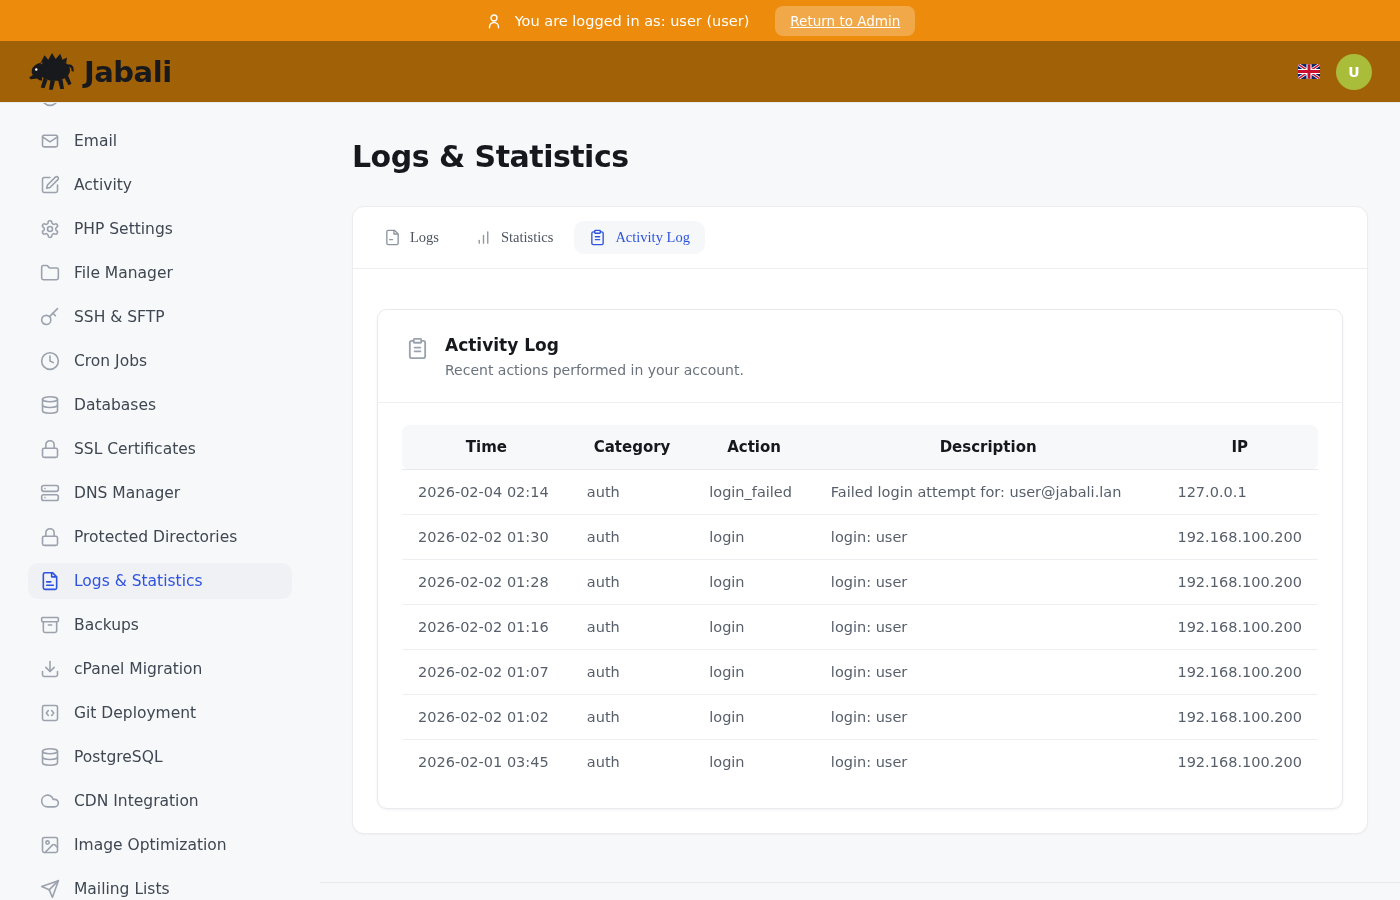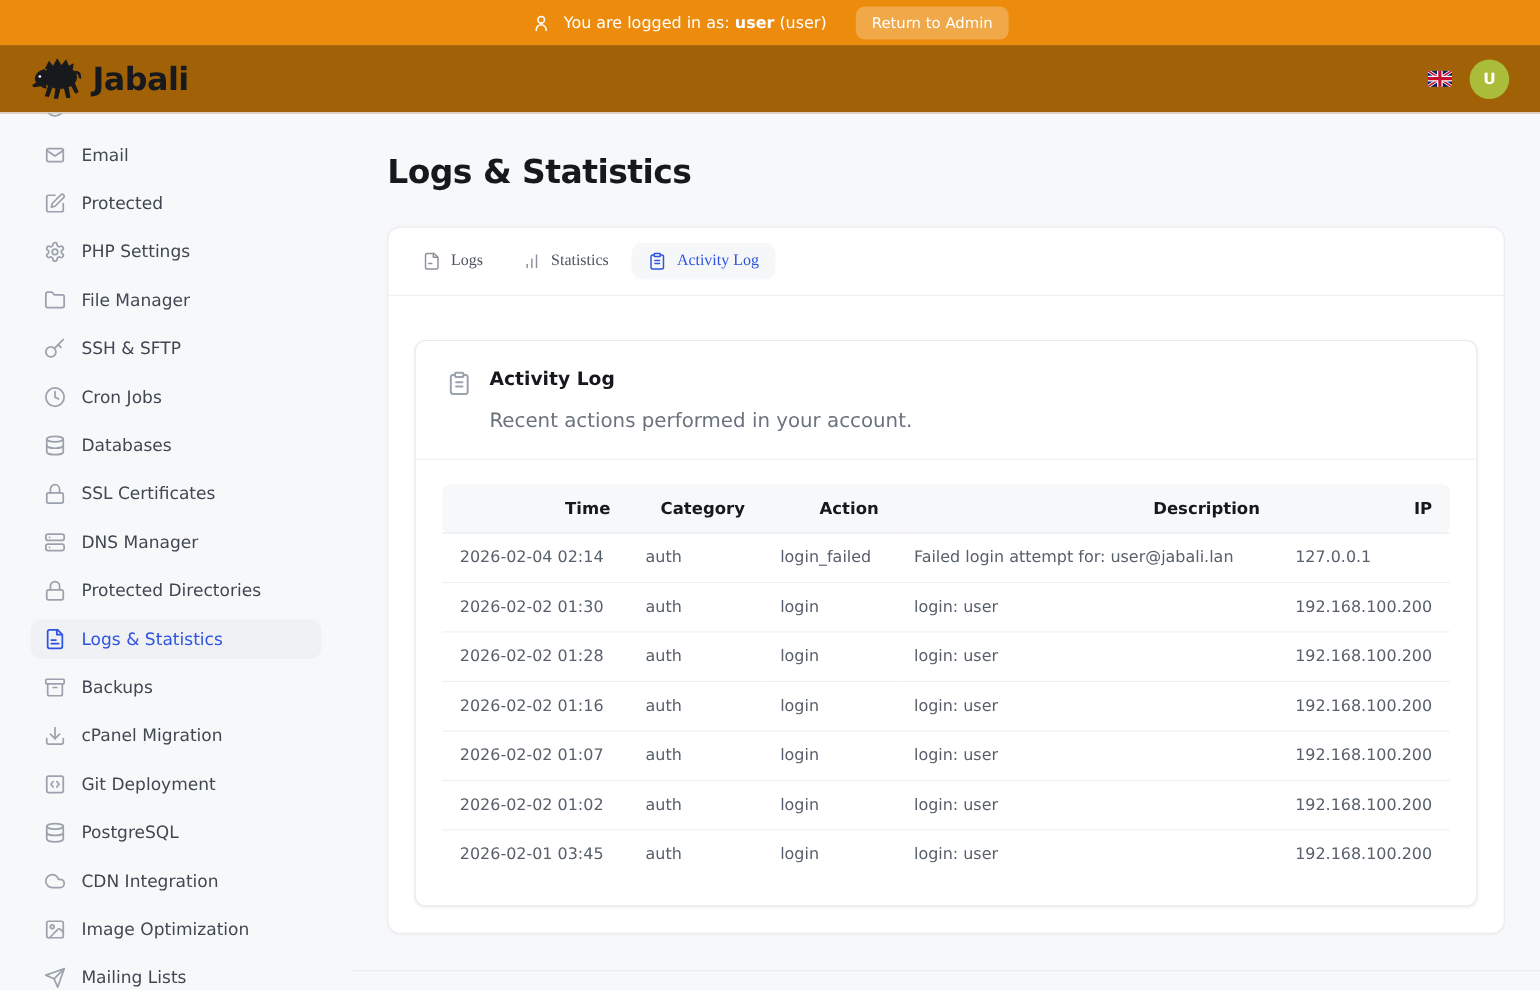--- a/index.html
+++ b/index.html
@@ -19,25 +19,26 @@
     background:var(--page-bg);
     font-family:"DejaVu Sans","Liberation Sans",sans-serif;
     color:var(--text-dark);
   }
   
   .topbar{
     height:41px;background:var(--orange);display:flex;align-items:center;justify-content:center;
     color:#fff;font-size:14.5px;gap:12px;
   }
   .topbar .icon{width:18px;height:18px;color:#fff}
-  .topbar b{font-weight:700}
+  .topbar b{font-weight:400}
   .return-btn{
     margin-left:14px;background:rgba(255,255,255,.25);color:#fff;border:none;
     padding:7px 15px;border-radius:8px;font-size:13.5px;cursor:pointer;
     font-family:inherit;
+    text-decoration:underline;
   }
   
   .header{
     height:62px;background:#a16207;border-bottom:1px solid var(--border);
     display:flex;align-items:center;justify-content:space-between;padding:0 28px;
   }
   .brand{display:flex;align-items:center;gap:8px}
   .brand-logo{width:48px;height:44px}
   .brand-name{font-size:29px;font-weight:700;letter-spacing:-0.5px;color:#17191d}
   .header-right{display:flex;align-items:center;gap:16px}
@@ -78,25 +79,25 @@
   .tab.active{background:#f6f7f9;color:var(--blue)}
   .tab.active .icon{color:var(--blue)}
   .outer-body{padding:40px 24px 24px}
   .inner-card{
     background:#fff;border:1px solid #e9eaee;border-radius:10px;
     box-shadow:0 1px 3px rgba(16,24,40,.06);
   }
   .card-header{display:flex;gap:16px;padding:25px 28px 24px;border-bottom:1px solid var(--row-border)}
   .card-header .icon{width:23px;height:23px;color:var(--icon-gray);margin-top:2px;flex-shrink:0}
   .card-title{font-size:17px;font-weight:700;color:var(--text-dark)}
-  .card-subtitle{font-size:18px;color:#6a727d;margin-top:17px}
+  .card-subtitle{font-size:14px;color:#6a727d;margin-top:7px}
   .card-body{padding:22px 24px 24px}
   table{width:100%;border-collapse:collapse;font-size:14.5px}
   thead th{
-    background:#f7f8fa;text-align:right;font-weight:700;font-size:15px;color:#15181d;
+    background:#f7f8fa;text-align:center;font-weight:700;font-size:15px;color:#15181d;
     padding:13px 16px;
   }
   thead th:first-child{border-radius:8px 0 0 8px}
   thead th:last-child{border-radius:0 8px 8px 0}
   tbody td{padding:14px 16px;color:var(--text-gray);border-top:1px solid var(--row-border)}
   tbody tr:first-child td{border-top:1px solid #e7e9ed}
   .footer-divider{position:absolute;left:0;right:0;bottom:16px;border-top:1px solid #e7e9ec}
 </style>
 </head>
 <body>
@@ -168,21 +169,21 @@
           </span>
           <span>Email</span>
         </div>
         <div class="nav-item">
           <span class="icon">
             <svg viewBox="0 0 24 24" fill="none" stroke="currentColor" stroke-width="1.9" stroke-linecap="round" stroke-linejoin="round">
               <path d="M12 3H5a2 2 0 0 0-2 2v14a2 2 0 0 0 2 2h14a2 2 0 0 0 2-2v-7"></path>
               <path d="M18.4 2.6a2.1 2.1 0 0 1 3 3L12 15l-4 1 1-4Z"></path>
             </svg>
           </span>
-          <span>Protected</span>
+          <span>Activity</span>
         </div>
         <div class="nav-item">
           <span class="icon">
             <svg viewBox="0 0 24 24" fill="none" stroke="currentColor" stroke-width="1.9" stroke-linecap="round" stroke-linejoin="round">
               <path d="M12.22 2h-.44a2 2 0 0 0-2 2v.18a2 2 0 0 1-1 1.73l-.43.25a2 2 0 0 1-2 0l-.15-.08a2 2 0 0 0-2.73.73l-.22.38a2 2 0 0 0 .73 2.73l.15.1a2 2 0 0 1 1 1.72v.51a2 2 0 0 1-1 1.74l-.15.09a2 2 0 0 0-.73 2.73l.22.38a2 2 0 0 0 2.73.73l.15-.08a2 2 0 0 1 2 0l.43.25a2 2 0 0 1 1 1.73V20a2 2 0 0 0 2 2h.44a2 2 0 0 0 2-2v-.18a2 2 0 0 1 1-1.73l.43-.25a2 2 0 0 1 2 0l.15.08a2 2 0 0 0 2.73-.73l.22-.39a2 2 0 0 0-.73-2.73l-.15-.08a2 2 0 0 1-1-1.74v-.5a2 2 0 0 1 1-1.74l.15-.09a2 2 0 0 0 .73-2.73l-.22-.38a2 2 0 0 0-2.73-.73l-.15.08a2 2 0 0 1-2 0l-.43-.25a2 2 0 0 1-1-1.73V4a2 2 0 0 0-2-2z"></path>
               <circle cx="12" cy="12" r="3"></circle>
             </svg>
           </span>
           <span>PHP Settings</span>
         </div>

